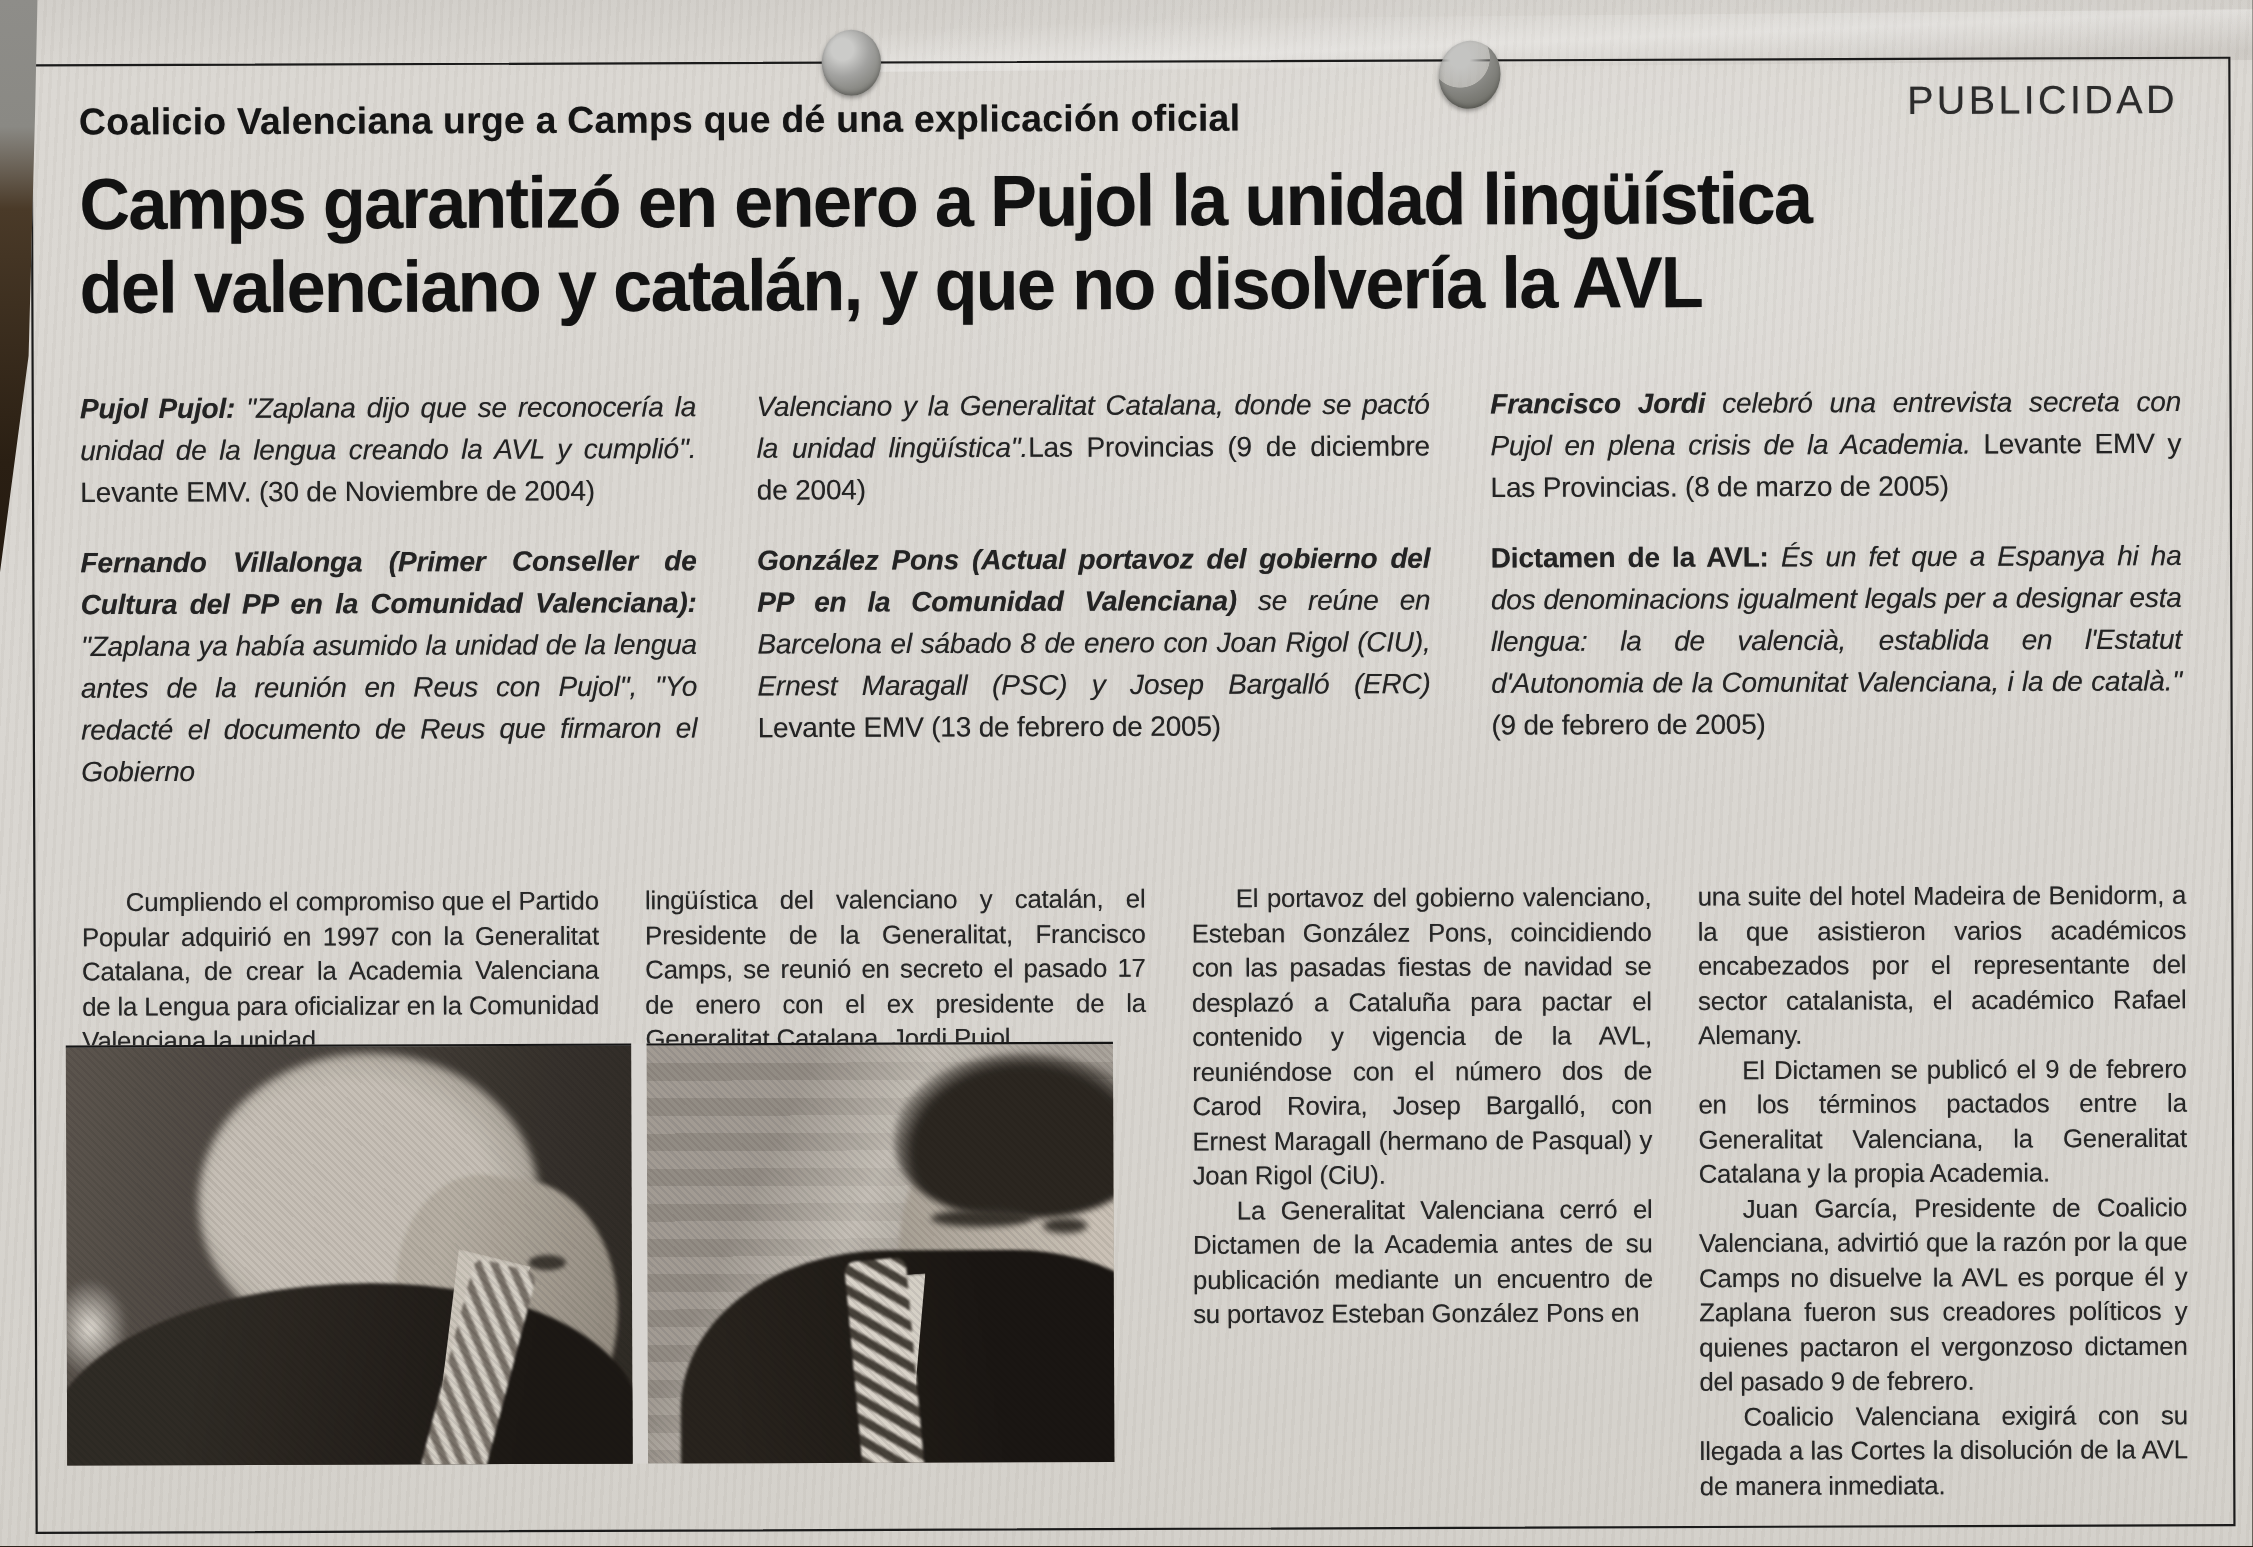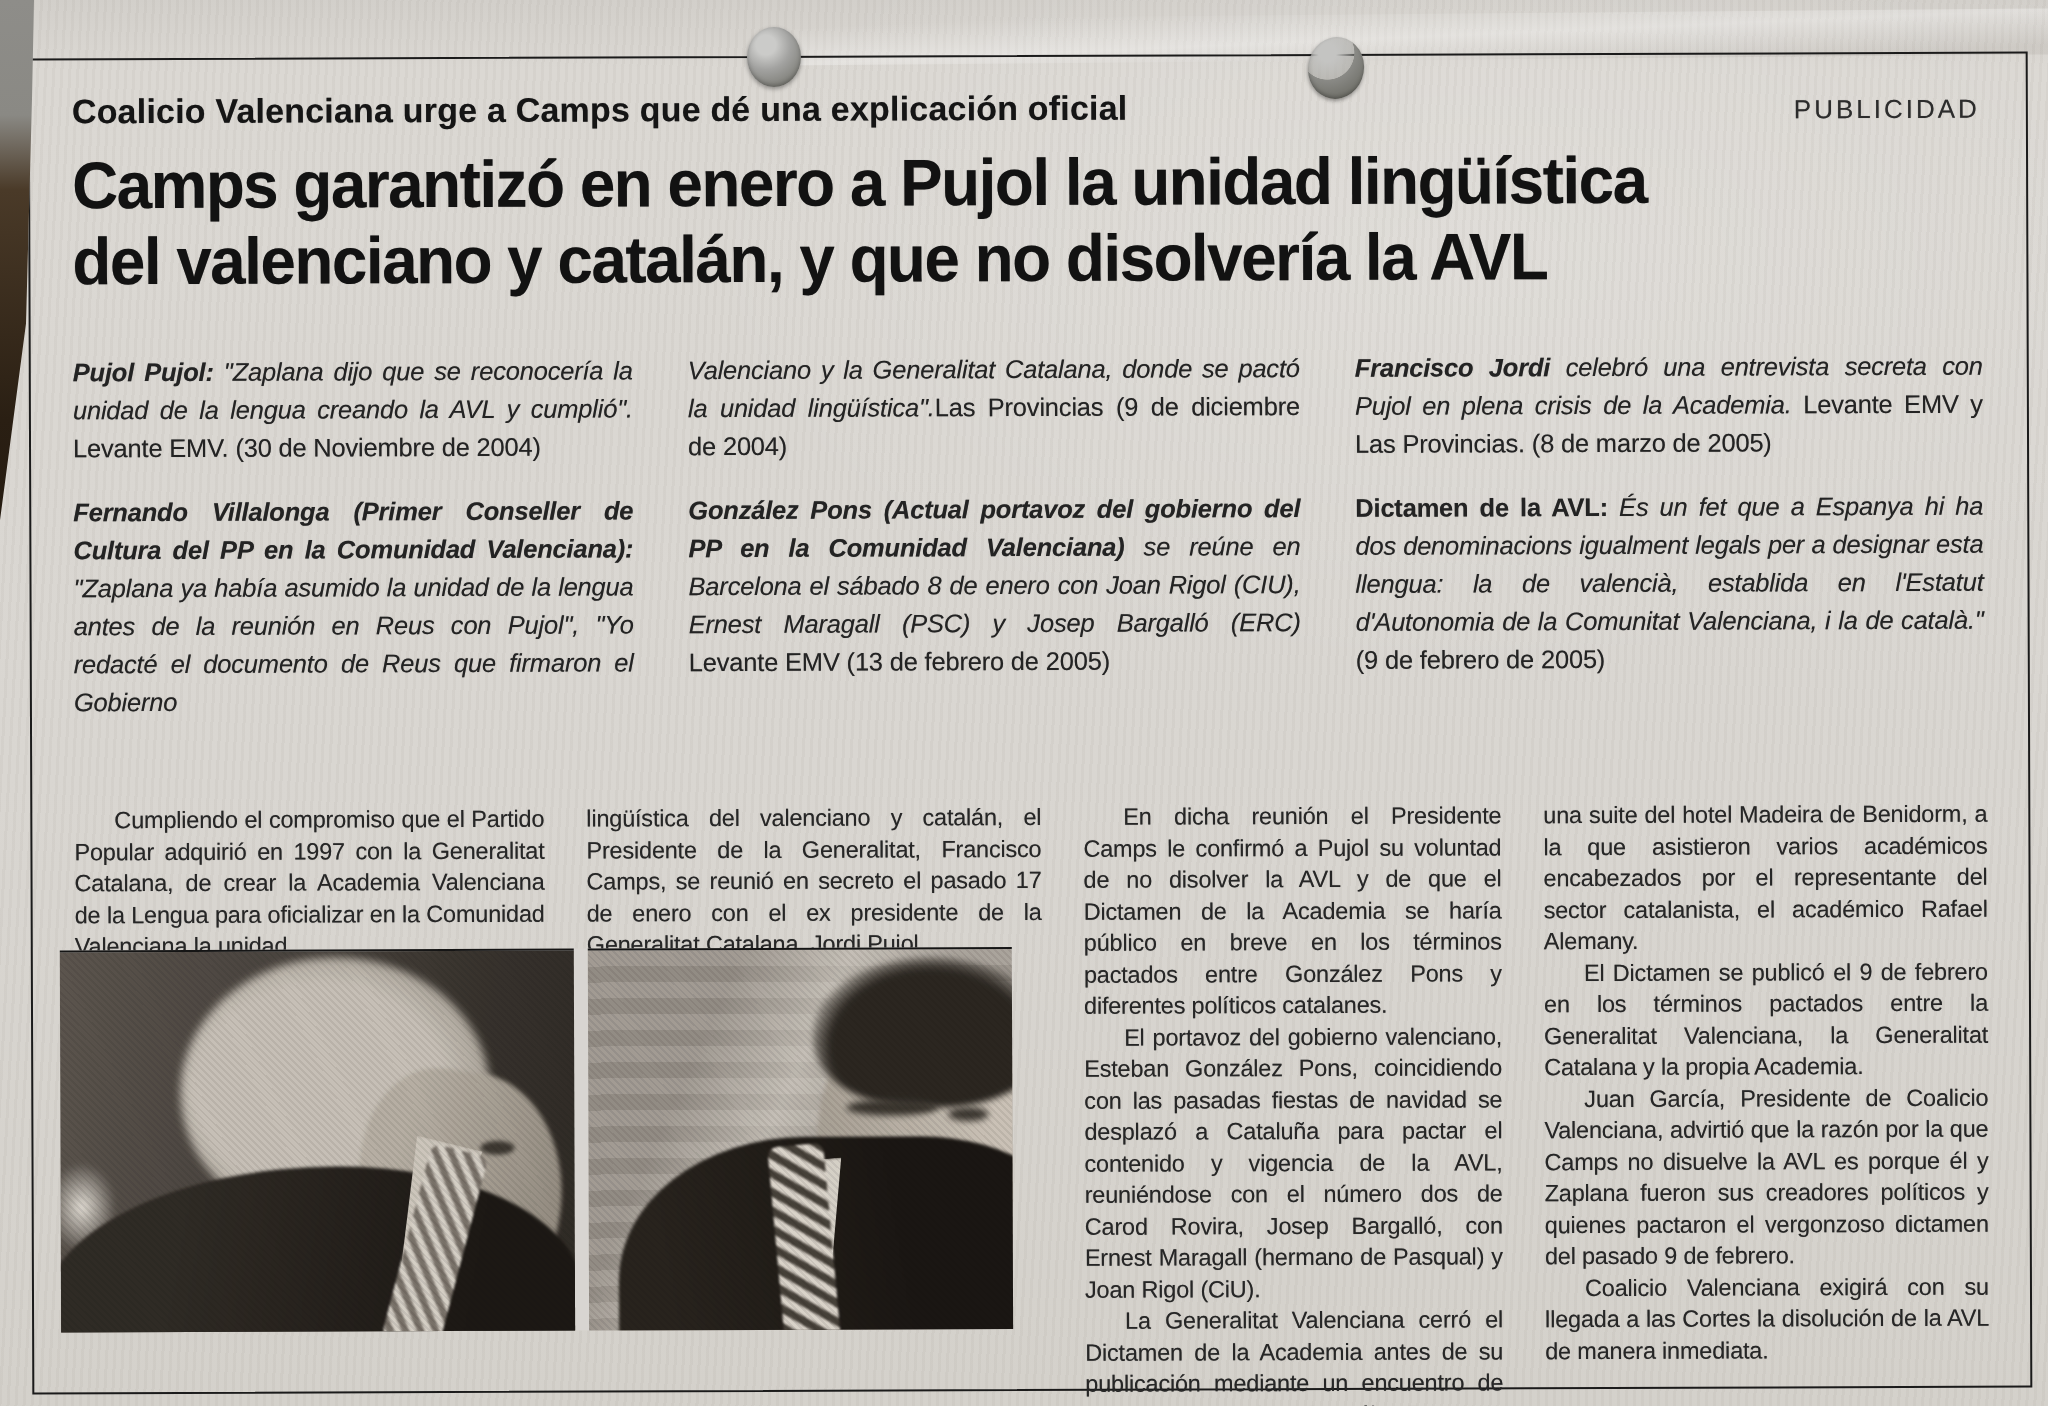--- a/index.html
+++ b/index.html
@@ -29,22 +29,22 @@
     border:2.5px solid #1b1b1b;
     transform:rotate(-0.2deg);
     text-shadow:0 0 0.7px rgba(25,25,25,.45);
     color:#1d1d1d;
   }
   .kicker{
     margin:32px 0 0 42px;
     font-size:34px;font-weight:bold;letter-spacing:.2px;color:#151515;
   }
   .publicidad{
-    position:absolute;top:40px;right:46px;
-    font-size:26px;font-weight:normal;letter-spacing:3px;color:#2c2c2c;
+    position:absolute;top:16px;right:46px;
+    font-size:36px;font-weight:normal;letter-spacing:3px;color:#2c2c2c;
   }
   .headline{
     margin:16px 0 0 42px;
     font-size:66px;line-height:76px;font-weight:800;letter-spacing:-1.5px;
     color:#121212;transform:scaleX(.965);transform-origin:left top;white-space:nowrap;
   }
   .quotes{
     margin:54px 0 0 42px;
     display:grid;grid-template-columns:560px 612px 628px;column-gap:55px;
     font-size:25.5px;line-height:38px;letter-spacing:-.2px;color:#232323;
@@ -160,21 +160,20 @@
       </div>
 
       <div class="body-grid">
         <div class="body-col">
             <p>Cumpliendo el compromiso que el Partido Popular adquirió en 1997 con la Generalitat Catalana, de crear la Academia Valenciana de la Lengua para oficializar en la Comunidad Valenciana la unidad</p>
           </div>
         <div class="body-col">
             <p class="noind">lingüística del valenciano y catalán, el Presidente de la Generalitat, Francisco Camps, se reunió en secreto el pasado 17 de enero con el ex presidente de la Generalitat Catalana, Jordi Pujol.</p>
           </div>
         <div class="body-col">
-            <p>En dicha reunión el Presidente Camps le confirmó a Pujol su voluntad de no disolver la AVL y de que el Dictamen de la Academia se haría público en breve en los términos pactados entre González Pons y diferentes políticos catalanes.</p>
             <p>El portavoz del gobierno valenciano, Esteban González Pons, coincidiendo con las pasadas fiestas de navidad se desplazó a Cataluña para pactar el contenido y vigencia de la AVL, reuniéndose con el número dos de Carod Rovira, Josep Bargalló, con Ernest Maragall (hermano de Pasqual) y Joan Rigol (CiU).</p>
             <p>La Generalitat Valenciana cerró el Dictamen de la Academia antes de su publicación mediante un encuentro de su portavoz Esteban González Pons en</p>
           </div>
         <div class="body-col">
             <p class="noind">una suite del hotel Madeira de Benidorm, a la que asistieron varios académicos encabezados por el representante del sector catalanista, el académico Rafael Alemany.</p>
             <p>El Dictamen se publicó el 9 de febrero en los términos pactados entre la Generalitat Valenciana, la Generalitat Catalana y la propia Academia.</p>
             <p>Juan García, Presidente de Coalicio Valenciana, advirtió que la razón por la que Camps no disuelve la AVL es porque él y Zaplana fueron sus creadores políticos y quienes pactaron el vergonzoso dictamen del pasado 9 de febrero.</p>
             <p>Coalicio Valenciana exigirá con su llegada a las Cortes la disolución de la AVL de manera inmediata.</p>
           </div>
       </div>

